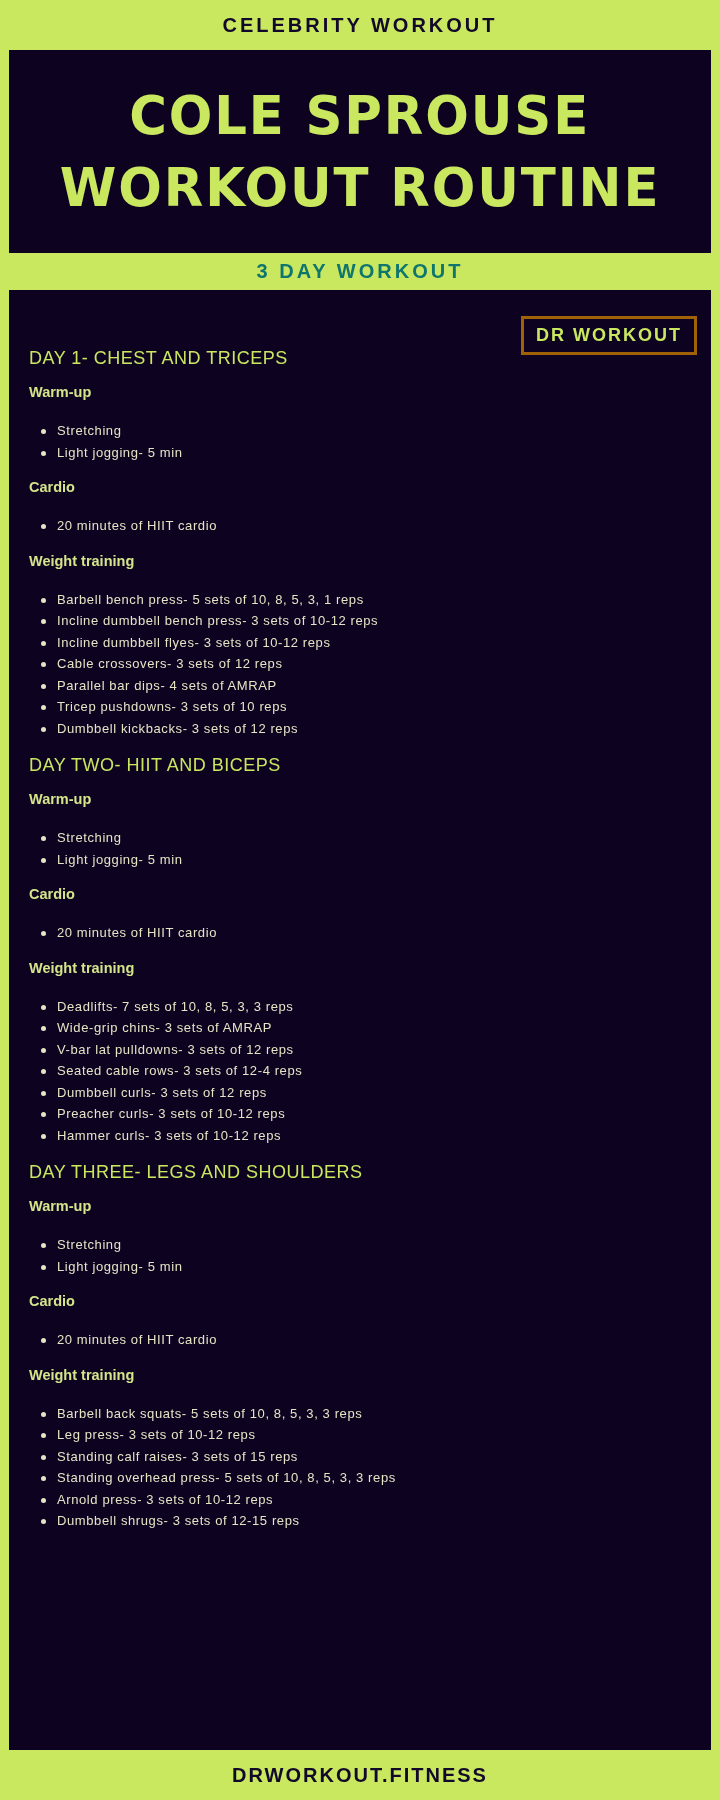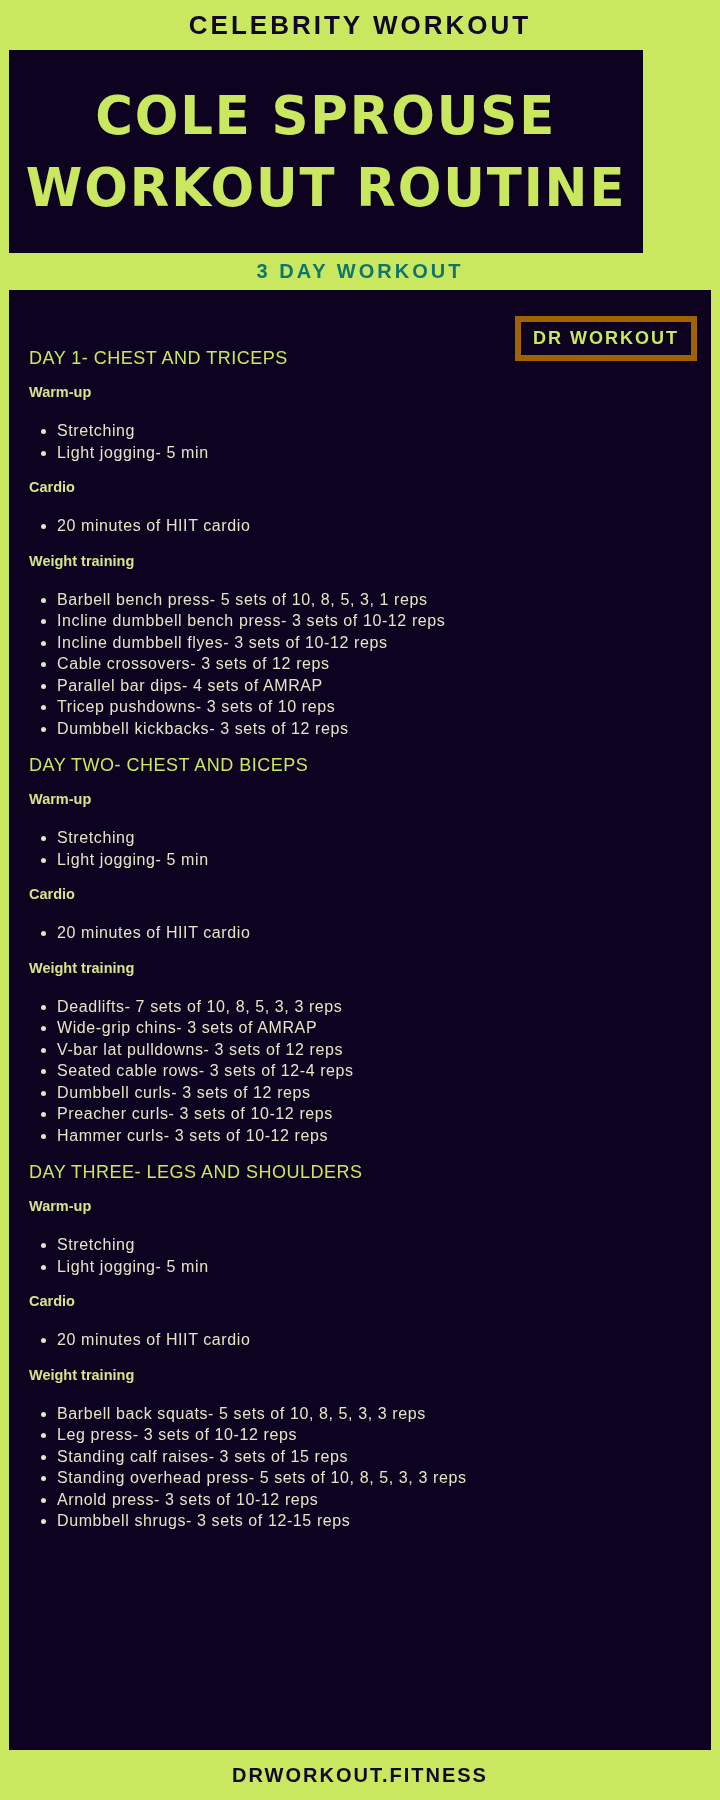--- a/index.html
+++ b/index.html
@@ -7,63 +7,63 @@
     width: 720px; height: 1800px;
     background: #c9e85f;
     position: relative;
     overflow: hidden;
     font-family: "DejaVu Sans", sans-serif;
   }
   .top-label {
     position: absolute; left: 0; top: 0; width: 720px; height: 50px;
     display: flex; align-items: center; justify-content: center;
     font-family: "Liberation Sans", sans-serif; font-weight: bold;
-    font-size: 26px; letter-spacing: 3px; color: #12082a;
+    font-size: 20px; letter-spacing: 3px; color: #12082a;
   }
   .title-box {
-    position: absolute; left: 9px; top: 50px; width: 634px; height: 203px;
+    position: absolute; left: 9px; top: 50px; width: 702px; height: 203px;
     background: #0e0221;
     display: flex; flex-direction: column; align-items: center; justify-content: center;
   }
   .title-line {
     font-family: "DejaVu Sans", sans-serif; font-weight: bold;
     font-size: 54px; line-height: 72px; color: #c9e85f; letter-spacing: 2px;
     transform: scaleX(0.95);
   }
   .sub-label {
     position: absolute; left: 0; top: 253px; width: 720px; height: 36px;
     display: flex; align-items: center; justify-content: center;
     font-family: "Liberation Sans", sans-serif; font-weight: bold;
     font-size: 20px; letter-spacing: 3px; color: #0f766e;
   }
   .content-box {
     position: absolute; left: 9px; top: 290px; width: 702px; height: 1460px;
     background: #0e0221;
   }
   .brand-badge {
     position: absolute; right: 14px; top: 26px;
-    border: 6px solid #a16207; padding: 6px 12px;
+    border: 3px solid #a16207; padding: 6px 12px;
     font-family: "Liberation Sans", sans-serif; font-weight: bold;
     font-size: 18px; letter-spacing: 2px; color: #c9e85f;
   }
   .days { position: absolute; left: 20px; top: 58px; width: 660px; }
   .day { margin-bottom: 6px; }
   .day-title {
     font-family: "Liberation Sans", sans-serif; font-weight: normal;
     font-size: 18px; color: #c9e85f; letter-spacing: 0.5px;
     margin: 0 0 14px 0; height: 22px;
   }
   .section-title {
     font-family: Liberation Sans, sans-serif; font-weight: bold;
     font-size: 14.5px; color: #d4e58a; margin: 0 0 18px 0; height: 18px;
   }
   ul.items { margin: 0 0 16px 0; padding: 0; list-style: none; }
   ul.items li {
     position: relative; padding-left: 28px;
-    font-family: "Liberation Sans", sans-serif; font-size: 16px;
+    font-family: "Liberation Sans", sans-serif; font-size: 13px;
     color: #e5e5c5; height: 21.5px; line-height: 21.5px; letter-spacing: 0.6px;
   }
   ul.items li::before {
     content: ""; position: absolute; left: 12px; top: 9px;
     width: 5px; height: 5px; border-radius: 50%; background: #e5e5c5;
   }
   .footer {
     position: absolute; left: 0; top: 1750px; width: 720px; height: 50px;
     display: flex; align-items: center; justify-content: center;
     font-family: "Liberation Sans", sans-serif; font-weight: bold;
@@ -101,21 +101,21 @@
           <li>Barbell bench press- 5 sets of 10, 8, 5, 3, 1 reps</li>
           <li>Incline dumbbell bench press- 3 sets of 10-12 reps</li>
           <li>Incline dumbbell flyes- 3 sets of 10-12 reps</li>
           <li>Cable crossovers- 3 sets of 12 reps</li>
           <li>Parallel bar dips- 4 sets of AMRAP</li>
           <li>Tricep pushdowns- 3 sets of 10 reps</li>
           <li>Dumbbell kickbacks- 3 sets of 12 reps</li>
         </ul>
       </div>
       <div class="day">
-        <div class="day-title">DAY TWO- CHEST AND BICEPS</div>
+        <div class="day-title">DAY TWO- HIIT AND BICEPS</div>
         <div class="section-title">Warm-up</div>
         <ul class="items">
           <li>Stretching</li>
           <li>Light jogging- 5 min</li>
         </ul>
         <div class="section-title">Cardio</div>
         <ul class="items">
           <li>20 minutes of HIIT cardio</li>
         </ul>
         <div class="section-title">Weight training</div>

